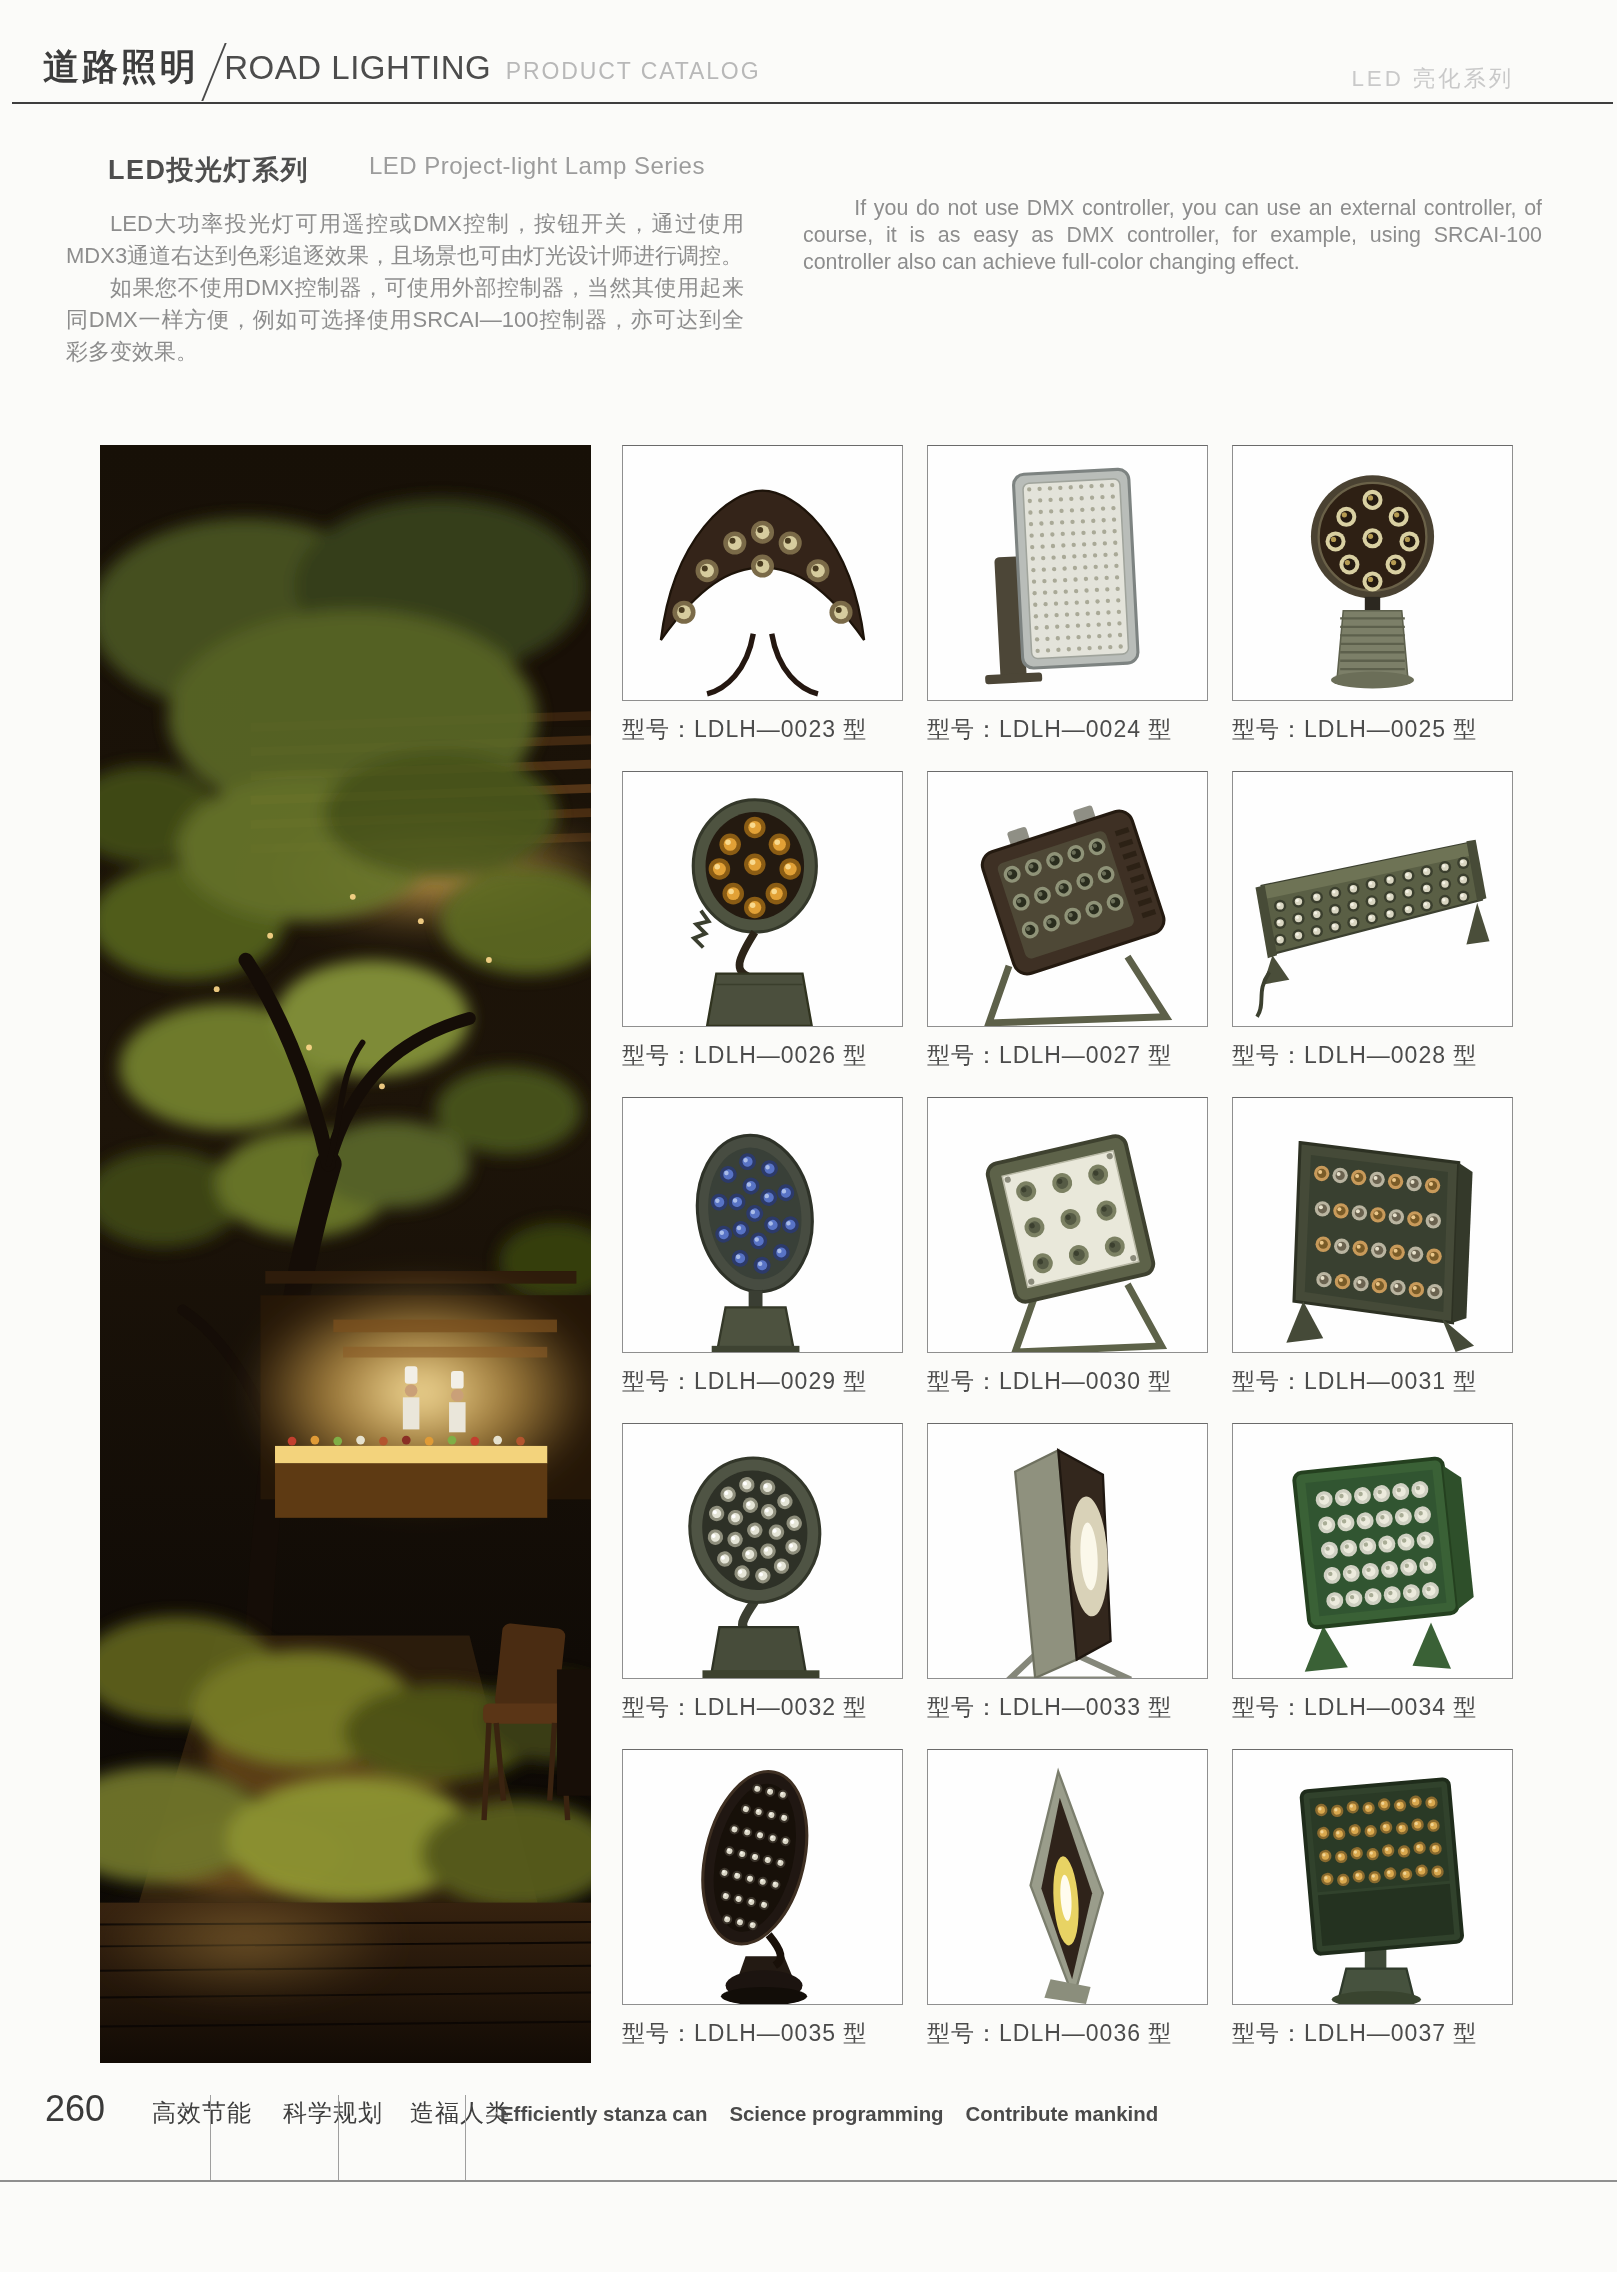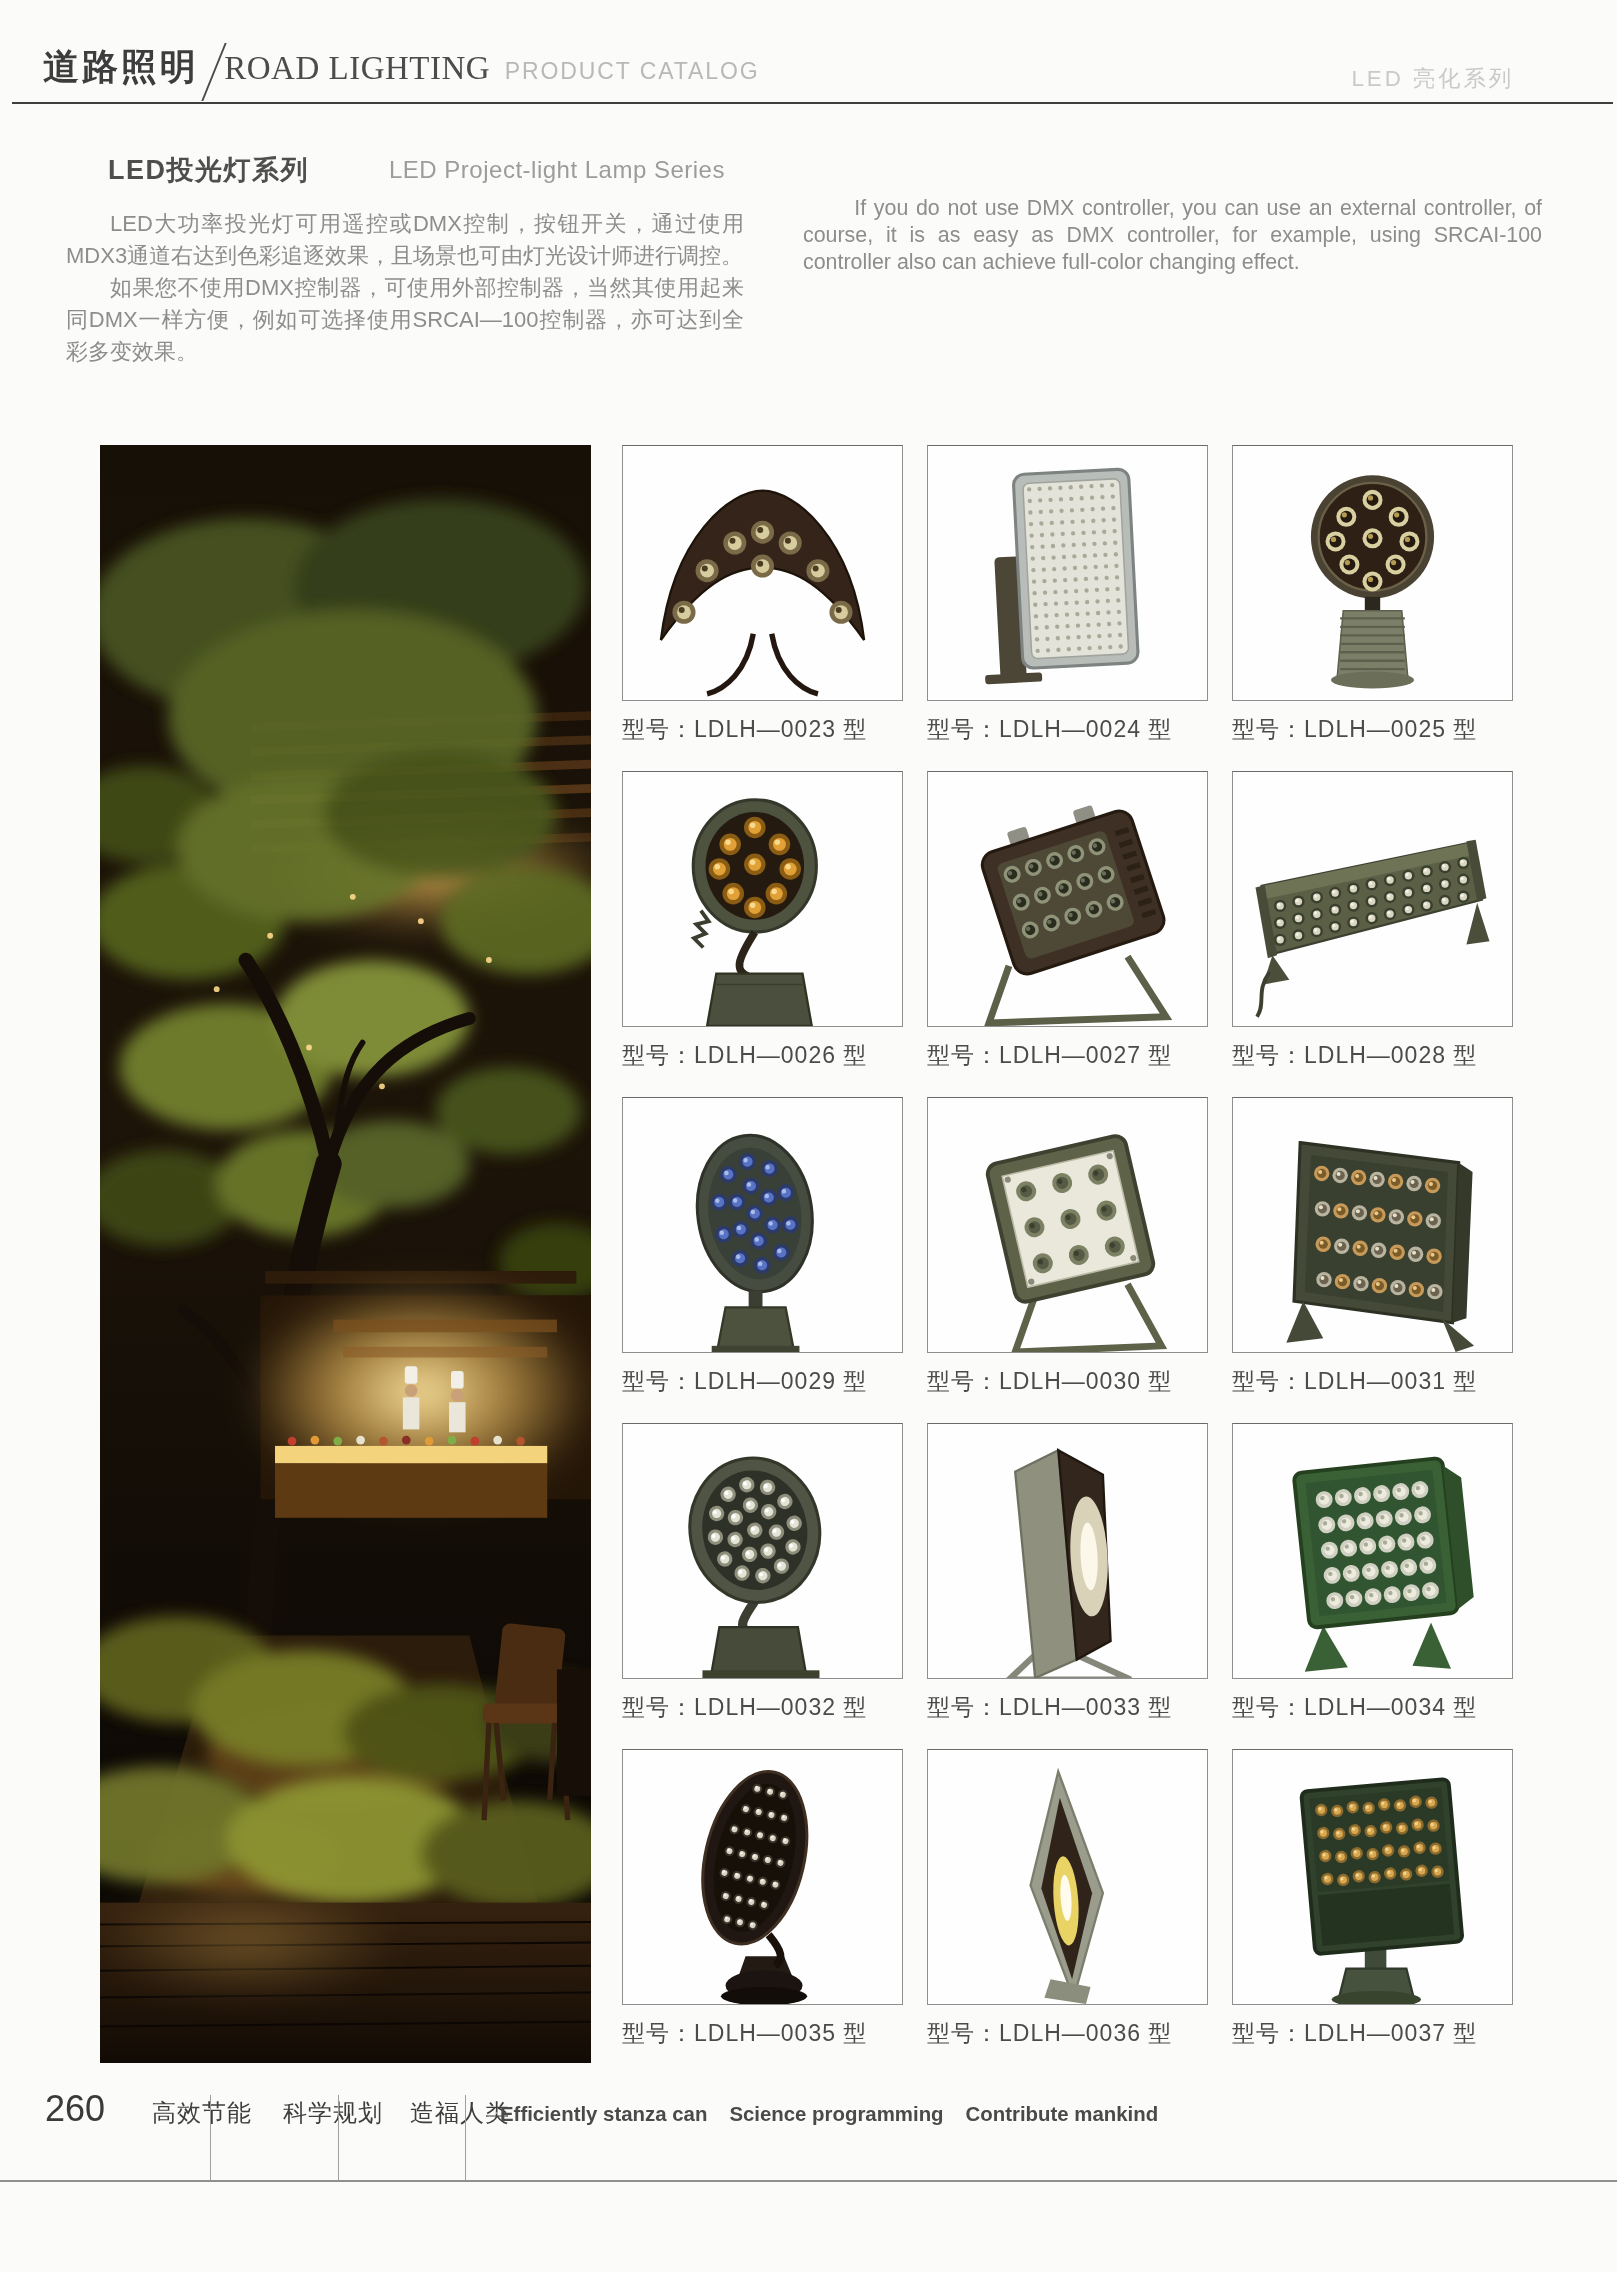--- a/index.html
+++ b/index.html
@@ -4,27 +4,27 @@
 <style>
   html,body{margin:0;padding:0;background:#e9e9e7;}
   .page{position:relative;width:1617px;height:2273px;background:#fbfbf9;
         font-family:"Liberation Sans","DejaVu Sans",sans-serif;overflow:hidden;}
 
   
   .brand{position:absolute;left:43px;top:43px;display:flex;align-items:baseline;}
   .brand-cn{font-size:36px;color:#3d3d3d;font-weight:600;letter-spacing:2.9px;}
   .slash{width:2.4px;height:58px;background:#4a4a4a;transform:skewX(-22deg);
          margin:0 8.7px 0 14.6px;align-self:flex-end;}
-  .brand-en{font-size:33px;color:#4c4c4c;font-weight:500;letter-spacing:0.5px;font-family:Liberation Serif, serif;}
+  .brand-en{font-size:33px;color:#4c4c4c;font-weight:500;letter-spacing:0.5px;}
   .brand-sub{font-size:23px;color:#b8b8b8;letter-spacing:1.9px;margin-left:14.6px;font-weight:500;}
   .series{position:absolute;top:63px;right:103px;font-size:22.4px;color:#c9c9c9;letter-spacing:2.9px;}
   .header-rule{position:absolute;top:102px;left:12px;right:3.9px;height:2.4px;background:#3e3e3e;}
 
   
-  .title-row{position:absolute;left:108px;top:152px;display:flex;align-items:center;gap:80px;}
+  .title-row{position:absolute;left:108px;top:152px;display:flex;align-items:flex-start;gap:60px;}
   .title-cn{font-size:27px;font-weight:700;color:#4e4e4e;letter-spacing:1.5px;}
   .title-en{font-size:24px;color:#9c9c9c;letter-spacing:0.5px;}
   .cn-col{position:absolute;left:66px;top:208px;width:678px;font-size:22px;line-height:32px;
           color:#8d8d8d;text-align:justify;}
   .cn-col p{margin:0;text-indent:2em;}
   .en-col{position:absolute;left:803px;top:195px;width:739px;font-size:21.4px;line-height:27px;
           color:#8d8d8d;text-align:justify;}
   .en-col p{margin:0;text-indent:2.4em;}
 
   

